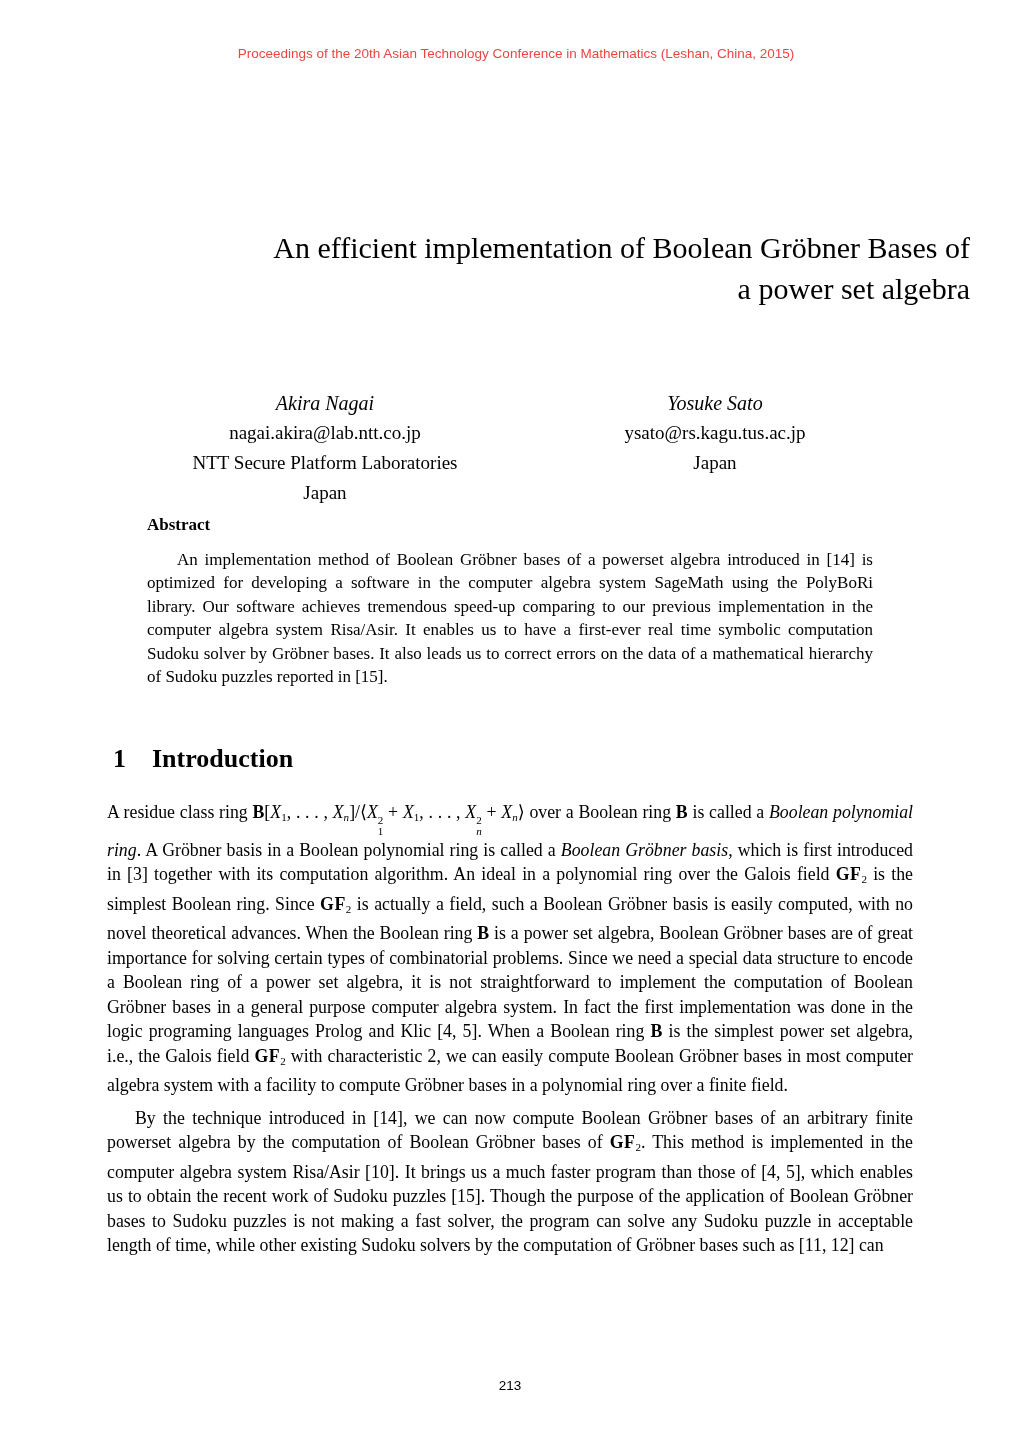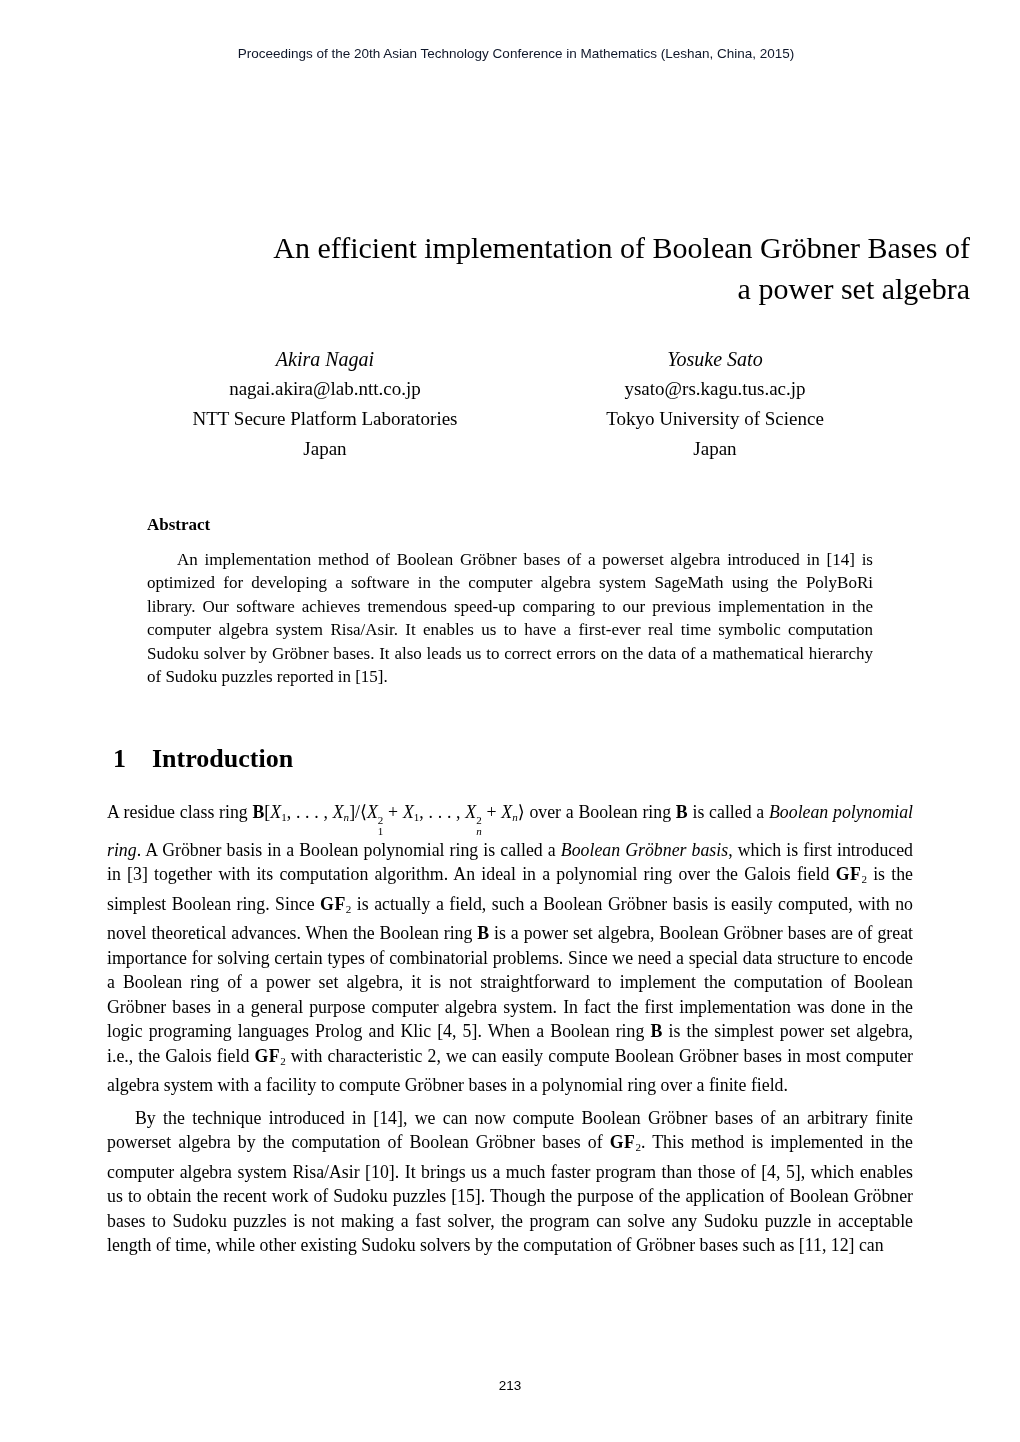--- a/index.html
+++ b/index.html
@@ -2,31 +2,31 @@
 <html><head>
 <meta charset="utf-8">
 <style>
   html,body{margin:0;padding:0;background:#ffffff;}
   .page{
     position:relative;width:1020px;height:1442px;background:#ffffff;color:#000000;
     font-family:"Liberation Serif","DejaVu Serif",serif;overflow:hidden;
   }
   .running-head{
     position:absolute;top:46px;left:12px;right:0;text-align:center;
-    font-family:"Liberation Sans","DejaVu Sans",sans-serif;font-size:13.5px;color:#0f172a;
+    font-family:"Liberation Sans","DejaVu Sans",sans-serif;font-size:13.5px;color:#ef4444;
   }
   .title{
     position:absolute;top:227px;left:50px;right:50px;margin:0;text-align:center;
     font-size:30px;font-weight:400;line-height:41px;
   }
   .title-line{display:block;text-align:right;}
   .authors{
     position:absolute;top:344px;left:130px;right:110px;display:flex;
   }
-  .author{flex:1;text-align:center;font-size:19px;line-height:30px;}
+  .author{flex:1;text-align:center;font-size:19px;line-height:30px;margin-top:44px;}
   .author-name{font-style:italic;font-size:20px;}
   .abstract{
     position:absolute;top:515px;left:147px;width:726px;
   }
   .abstract-heading{font-weight:bold;font-size:17px;margin:0 0 13px 0;}
   .abstract-body{
     margin:0;font-size:17px;line-height:23.4px;text-align:justify;text-indent:30px;
   }
   .section-heading{
     position:absolute;top:744px;left:113px;font-size:26px;font-weight:bold;line-height:30px;
@@ -70,21 +70,20 @@
   <div class="authors">
     <div class="author">
       <div class="author-name">Akira Nagai</div>
       <div class="author-line">nagai.akira@lab.ntt.co.jp</div>
       <div class="author-line">NTT Secure Platform Laboratories</div>
       <div class="author-line">Japan</div>
     </div>
     <div class="author">
       <div class="author-name">Yosuke Sato</div>
       <div class="author-line">ysato@rs.kagu.tus.ac.jp</div>
-      <div class="author-line">Tokyo University of Science</div>
       <div class="author-line">Japan</div>
     </div>
   </div>
 
   <div class="abstract">
     <div class="abstract-heading">Abstract</div>
     <p class="abstract-body">An implementation method of Boolean Gröbner bases of a powerset algebra introduced in [14] is optimized for developing a software in the computer algebra system SageMath using the PolyBoRi library. Our software achieves tremendous speed-up comparing to our previous implementation in the computer algebra system Risa/Asir. It enables us to have a first-ever real time symbolic computation Sudoku solver by Gröbner bases. It also leads us to correct errors on the data of a mathematical hierarchy of Sudoku puzzles reported in [15].</p>
   </div>
 
   <div class="section-heading">

